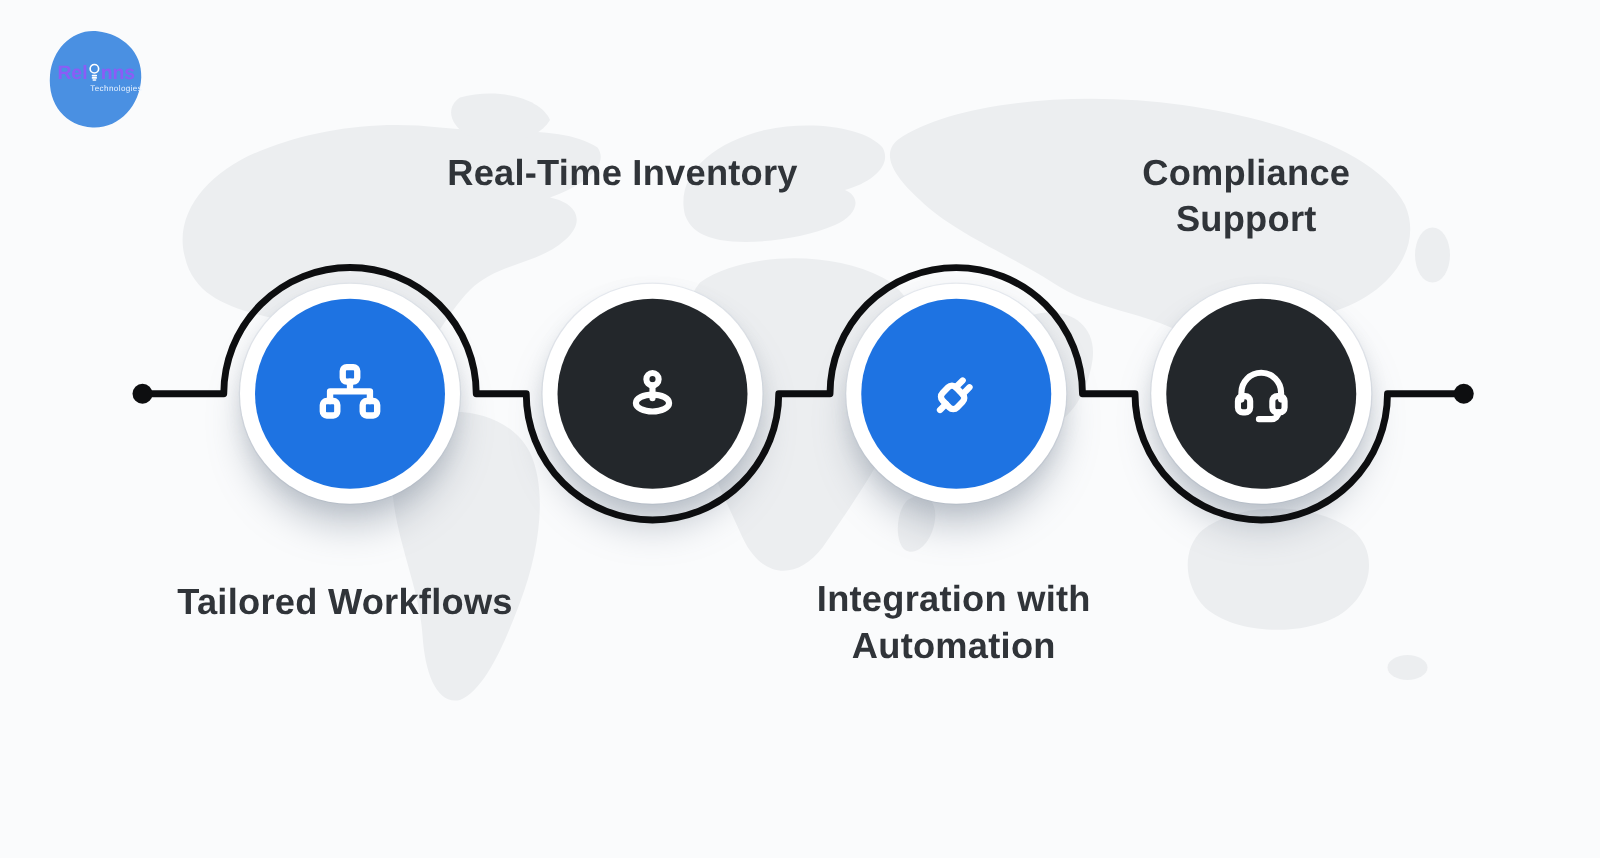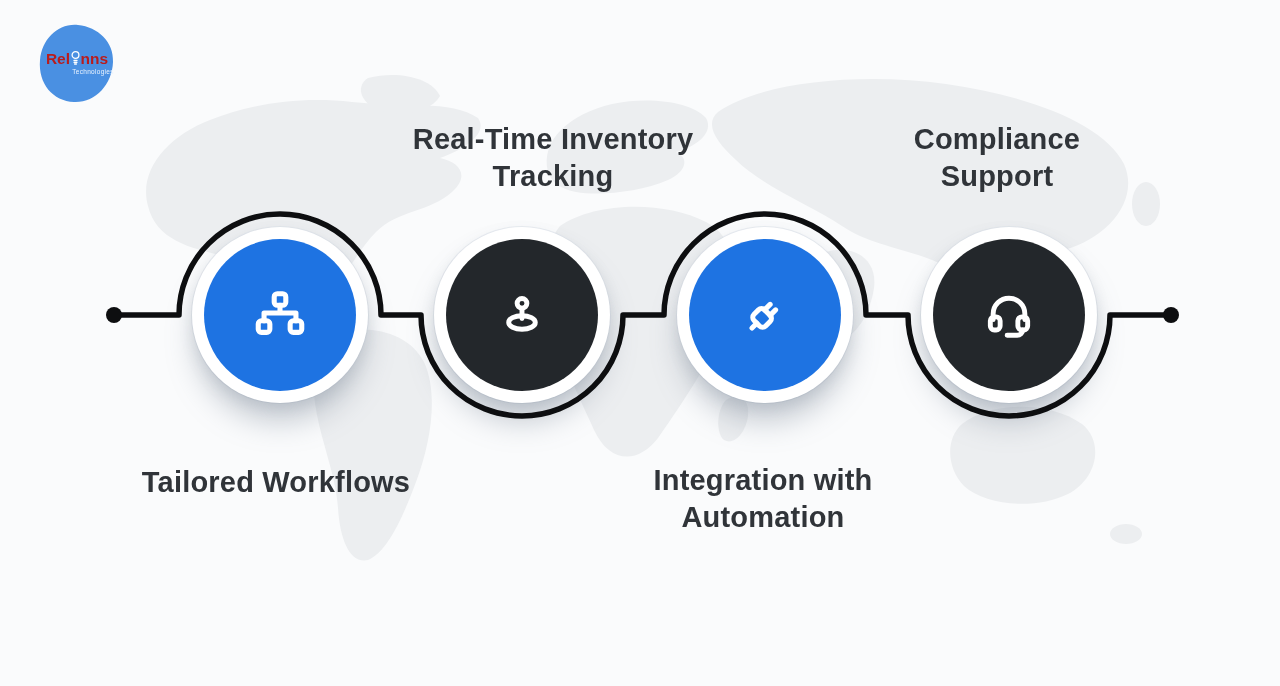--- a/index.html
+++ b/index.html
@@ -37,32 +37,32 @@
                 stroke-width:2.1; stroke-linecap:round; stroke-linejoin:round; }
 
   
   .label {
     position:absolute; transform:translateX(-50%); text-align:center;
     font-weight:700; font-size:29px; line-height:37px; letter-spacing:.2px;
     color:var(--text,#303439); white-space:nowrap; z-index:4;
   }
   .label span { display:block; }
   .label-1 { left:276px; top:464px; }
-  .label-2 { left:553px; top:121px; }
+  .label-2 { left:498px; top:121px; }
   .label-3 { left:763px; top:462px; }
   .label-4 { left:997px; top:121px; }
 
   
   .logo { position:absolute; left:34px; top:20px; width:86px; height:90px; z-index:5; }
   .logo-blob { position:absolute; left:0; top:0; }
   .logo-blob path { fill:var(--logo-blue,#4a90e2); }
   .logo-text {
     position:absolute; left:0; top:30px; width:100%;
     display:flex; justify-content:center; align-items:flex-end;
-    color:#b91c1c; font-weight:700; font-size:15.5px; line-height:16px;
+    color:#8b5cf6; font-weight:700; font-size:15.5px; line-height:16px;
   }
   .logo-bulb { margin:0 .5px 0 1px; }
   .logo-bulb path, .logo-bulb circle { stroke:#fff; fill:none; stroke-width:1.3; stroke-linecap:round; }
   .logo-sub {
     position:absolute; left:16px; top:48px; width:100%; text-align:center;
     color:#e9f3ff; font-size:6.5px; letter-spacing:.3px; font-weight:400;
   }
 </style>
 </head>
 <body>
@@ -133,21 +133,20 @@
     <circle cx="114" cy="315" r="8"></circle>
     <circle cx="1171" cy="315" r="8"></circle>
   </svg>
 
   <div class="label label-1">
     <span>Tailored Workflows</span>
     <span></span>
   </div>
   <div class="label label-2">
     <span>Real-Time Inventory</span>
-    <span>Tracking</span>
   </div>
   <div class="label label-3">
     <span>Integration with</span>
     <span>Automation</span>
   </div>
   <div class="label label-4">
     <span>Compliance</span>
     <span>Support</span>
   </div>
 

